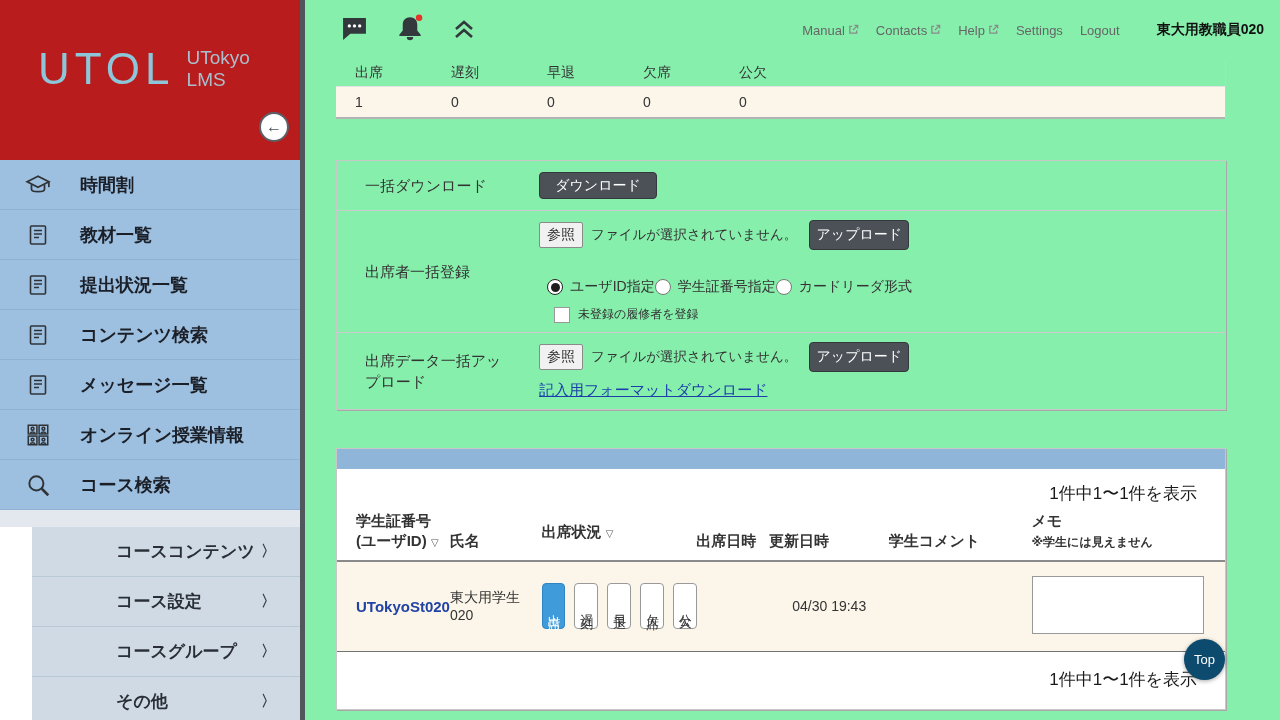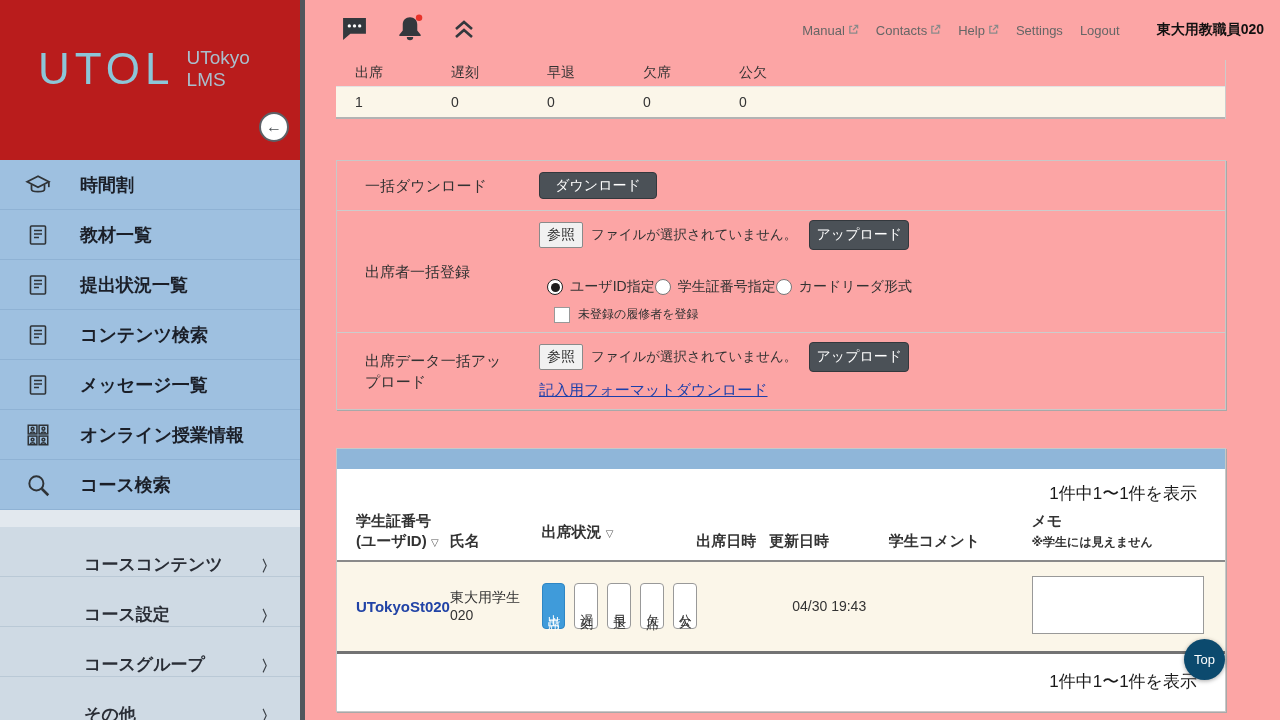--- a/index.html
+++ b/index.html
@@ -15,28 +15,28 @@
   .logo-sub{margin-left:12px;color:#a9bfcd;font-size:19px;line-height:1.15;}
   .back-btn{position:absolute;right:11px;top:112px;width:30px;height:30px;border:2px solid #5c6167;
     border-radius:50%;background:#fff;color:#4a4f54;font-size:16px;line-height:1;
     display:flex;align-items:center;justify-content:center;padding:0;}
   .menu-item{height:50px;background:#9ec0e0;border-bottom:1px solid #8fb2d4;display:flex;
     align-items:center;padding-left:20px;}
   .mi-icon{width:36px;height:28px;margin-right:24px;display:flex;align-items:center;justify-content:center;}
   .mi-label{font-size:18px;font-weight:bold;color:#1b1f28;}
   .menu-gap{height:17px;background:#e2e8ee;}
   .sub-item{height:50px;background:#cfdae4;border-bottom:1px solid #bac9d6;display:flex;
-    align-items:flex-end;justify-content:space-between;padding:0 24px 0 84px;}
+    align-items:center;justify-content:space-between;padding:0 24px 0 84px;margin-left:32px;}
   .sub-item .mi-label{font-size:17px;color:#2a2e36;}
   .chev{font-size:15px;color:#3a3f46;font-weight:bold;}
 
   .scroll-strip{position:absolute;left:300px;top:0;width:5px;height:720px;background:#51565c;}
 
   
-  .main{position:absolute;left:305px;top:0;width:975px;height:720px;background:#fca5a5;overflow:hidden;}
+  .main{position:absolute;left:305px;top:0;width:975px;height:720px;background:#86efac;overflow:hidden;}
   .topbar{height:60px;display:flex;align-items:center;justify-content:space-between;padding:0 16px 0 36px;}
   .topbar-icons{display:flex;align-items:center;gap:26px;}
   .icon-btn{border:none;background:transparent;padding:0;display:flex;align-items:center;}
   .topbar-links{display:flex;align-items:center;gap:17px;font-size:13px;color:#666;}
   .tlink{display:flex;align-items:center;gap:3px;color:#666;text-decoration:none;cursor:pointer;}
   .user{font-size:14px;font-weight:bold;color:#111;margin-left:20px;}
 
   
   .summary{margin-left:31px;width:890px;border-right:1px solid #ccc;}
   .summary .hrow{display:flex;height:27px;align-items:center;border-bottom:1px solid #e3e3e3;
@@ -77,21 +77,21 @@
     background:#fff;}
   .students-bar{height:20px;background:#8fb6d9;}
   .count-top{text-align:right;padding:13px 28px 6px 0;font-size:17px;color:#1a1a1a;}
   .thead{display:flex;align-items:flex-end;padding-bottom:8px;border-bottom:2px solid #8a8a8a;
     font-size:15px;font-weight:bold;color:#333;line-height:1.35;}
   .c1{width:113px;padding-left:19px;} .c2{width:92px;padding-right:4px;} .c3{width:155px;}
   .c4{width:73px;} .c5{width:120px;} .c6{width:143px;} .c7{width:194px;}
   .pad-b{padding-bottom:9px;}
   .sort{font-size:10px;color:#555;font-weight:normal;}
   .memo-note{font-size:12px;}
-  .trow{display:flex;align-items:center;background:#fbf6e9;border-bottom:3px solid #737373;
+  .trow{display:flex;align-items:center;background:#fbf6e9;border-bottom:1px solid #737373;
     padding:14px 0;font-size:14px;color:#333;}
   .id-link{color:#2143a6;font-weight:bold;font-size:15px;text-decoration:none;cursor:pointer;}
   .name-cell{line-height:1.3;}
   .statuses{display:flex;gap:9px;align-items:center;}
   .status-btn{width:30px;height:46px;border:1px solid #999;border-radius:4px;background:#fff;
     color:#333;font-size:13px;display:flex;align-items:center;justify-content:center;padding:0;}
   .status-btn .v{writing-mode:vertical-rl;text-orientation:upright;letter-spacing:2px;}
   .status-btn.selected{background:#3f9bda;border-color:#2e86c4;color:#fff;}
   .time-cell{text-align:center;}
   .memo{width:172px;height:58px;border:1px solid #999;resize:none;background:#fff;font-family:inherit;}

